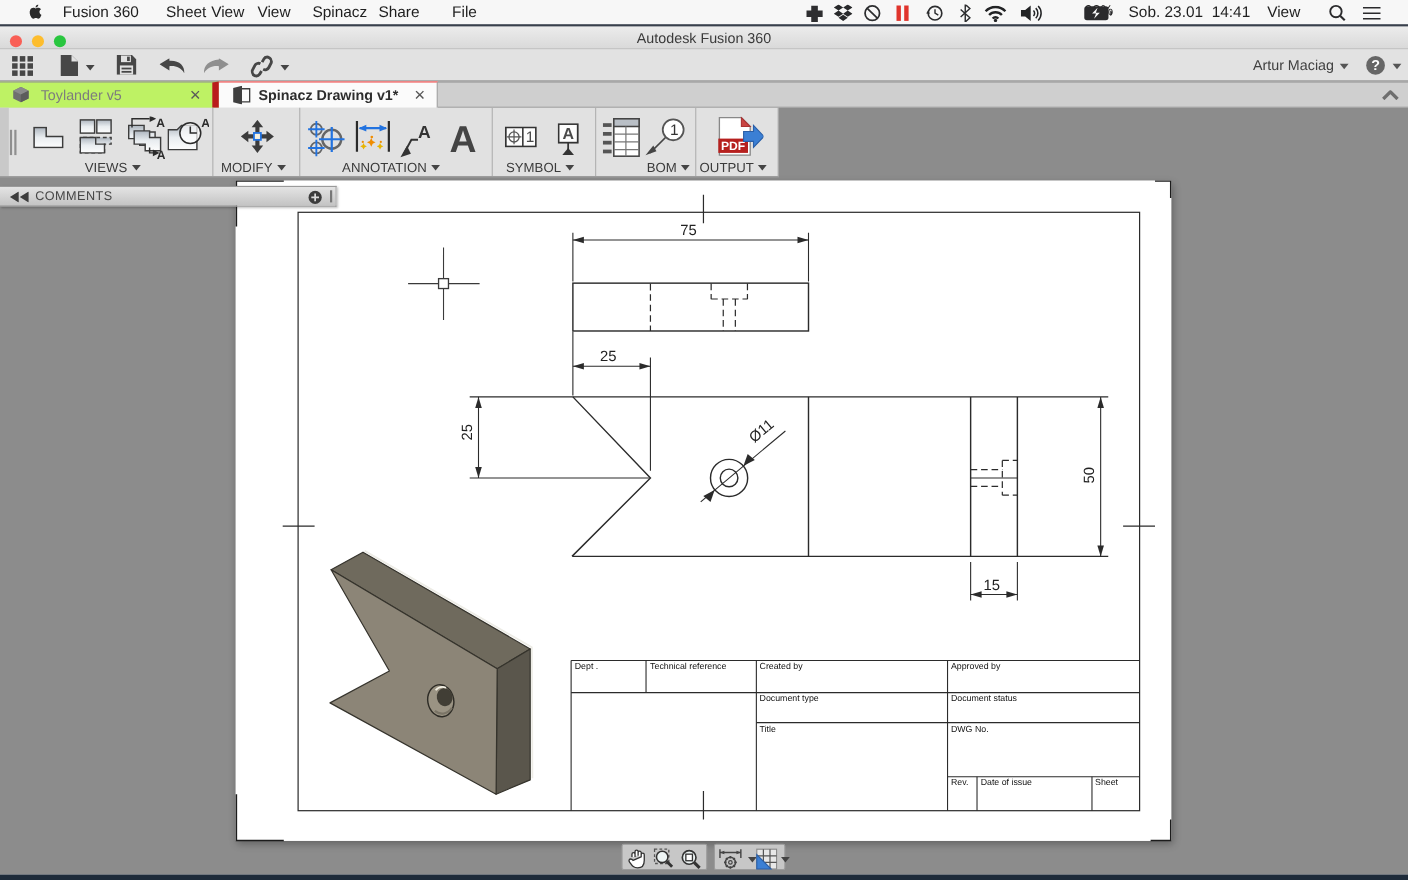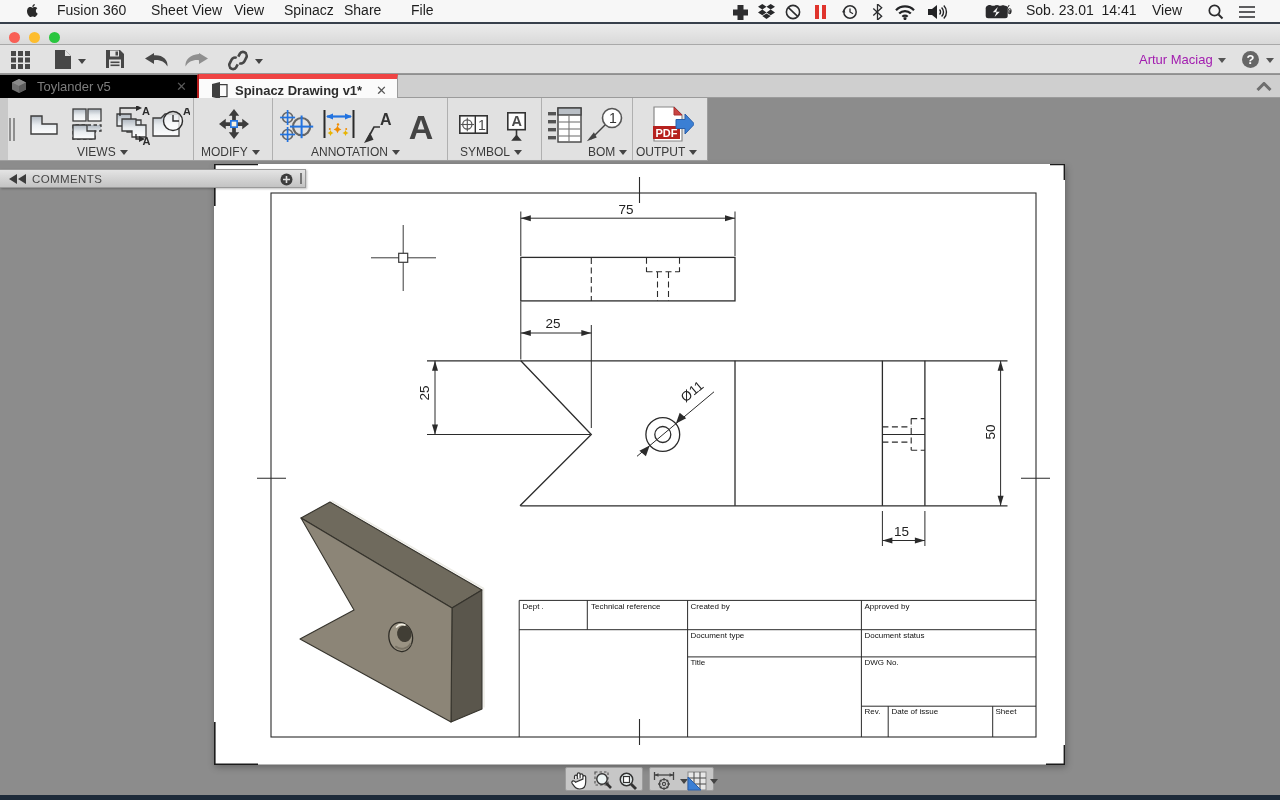--- a/index.html
+++ b/index.html
@@ -4,22 +4,22 @@
 <style>
   * { margin:0; padding:0; box-sizing:border-box; }
   html,body { width:1280px; height:800px; overflow:hidden; font-family:"Liberation Sans", sans-serif; }
   #menubar { position:absolute; left:0; top:0; width:1280px; height:22px; background:#f7f7f7; color:#1e1e1e; font-size:14px; }
   #menubar span { position:absolute; top:2px; }
   #titlebar { position:absolute; left:0; top:22px; width:1280px; height:23px; background:linear-gradient(#ececec,#d9d9d9); border-top:2px solid #38404c; border-bottom:1px solid #a9a9a9; }
   .tl { position:absolute; top:8px; width:11px; height:11px; border-radius:50%; }
   #wtitle { position:absolute; width:100%; text-align:center; top:3px; font-size:13px; color:#3a3a3a; }
   #toolbar { position:absolute; left:0; top:45px; width:1280px; height:29px; background:#e2e2e2; border-bottom:1px solid #989898; }
   #tabbar { position:absolute; left:0; top:74px; width:1280px; height:24px; background:#cfcfcf; }
-  #tab1 { position:absolute; left:0; top:0; width:199px; height:24px; background:#000000; border-right:2px solid #b91c1c; border-top:1px solid #8f8f8f;}
-  #tab2 { position:absolute; left:199px; top:0; width:199px; height:24px; background:#fbfbfb; border-right:1px solid #9b9b9b; border-top:5px solid #ef4444;}
+  #tab1 { position:absolute; left:0; top:0; width:199px; height:24px; background:#bef264; border-right:6px solid #b91c1c; border-top:1px solid #8f8f8f;}
+  #tab2 { position:absolute; left:199px; top:0; width:199px; height:24px; background:#fbfbfb; border-right:1px solid #9b9b9b; border-top:1px solid #ef4444;}
   #tabrest { position:absolute; left:398px; top:0; width:882px; height:24px; background:#cfcfcf; border-top:1px solid #8f8f8f; border-bottom:1px solid #9b9b9b;}
   #tab1 .tname { position:absolute; left:37px; top:4px; font-size:13px; color:#7d7d7d; }
   #tab2 .tname { position:absolute; left:36px; top:4px; font-size:13px; font-weight:bold; color:#2d2d2d; }
   .tx { position:absolute; right:10px; top:4px; font-size:13px; color:#5a5a5a; }
   #canvas { position:absolute; left:0; top:98px; width:1280px; height:697px; background:#8c8c8c; }
   #ribbon { position:absolute; left:0; top:98px; width:708px; height:63px; background:#e1e1e1; border-right:1px solid #9e9e9e; border-bottom:1px solid #9e9e9e; }
   .rlabel { position:absolute; font-size:12px; color:#3a3a3a; top:47px; white-space:nowrap; }
   .rsep { position:absolute; top:0; width:1px; height:62px; background:#b0b0b0; }
   .caret { display:inline-block; width:0; height:0; border-left:4px solid transparent; border-right:4px solid transparent; border-top:5px solid #444; vertical-align:middle; margin-left:4px; }
   #comments { position:absolute; left:0; top:169px; width:306px; height:19px; background:linear-gradient(#e4e4e4,#c3c3c3); border:1px solid #9a9a9a; border-left:none; box-shadow:1px 1px 2px rgba(0,0,0,0.25); }
@@ -98,20 +98,21 @@
         <line x1="0" y1="2" x2="16" y2="2"></line>
         <line x1="0" y1="7" x2="16" y2="7"></line>
         <line x1="0" y1="12" x2="16" y2="12"></line>
       </g>
     </svg>
 </div>
 <div id="titlebar">
   <div class="tl" style="left:9px; background:#f95f56;"></div>
   <div class="tl" style="left:29px; background:#fdbd2e;"></div>
   <div class="tl" style="left:49px; background:#29c63f;"></div>
+  <div id="wtitle">Autodesk Fusion 360</div>
 </div>
 <div id="toolbar">
   <svg style="position:absolute;left:11px;top:6px;" width="19" height="18" viewBox="0 0 19 18">
       <g fill="#474747">
         <rect x="0" y="0" width="5" height="5"></rect>
         <rect x="7" y="0" width="5" height="5"></rect>
         <rect x="14" y="0" width="5" height="5"></rect>
         <rect x="0" y="6.5" width="5" height="5"></rect>
         <rect x="7" y="6.5" width="5" height="5"></rect>
         <rect x="14" y="6.5" width="5" height="5"></rect>
@@ -139,21 +140,21 @@
   <svg style="position:absolute;left:184px;top:8px;" width="24" height="15" viewBox="0 0 24 15">
       <path fill="#8f8f8f" d="M15 0l9 5.5L15 11V7.2C9 6.6 4.5 8.6 1.5 13.5.9 6.7 6.1 1.6 15 1z"></path>
     </svg>
   <svg style="position:absolute;left:227px;top:7px;transform:rotate(-18deg);" width="22" height="17" viewBox="0 0 22 17">
       <g fill="none" stroke="#474747" stroke-width="2.6">
         <path d="M9.5 12.2L7 14.5a3.8 3.8 0 0 1-5.3-5.3l3.5-3.5a3.8 3.8 0 0 1 5.4 0"></path>
         <path d="M12.5 4.8L15 2.5a3.8 3.8 0 0 1 5.3 5.3l-3.5 3.5a3.8 3.8 0 0 1-5.4 0"></path>
       </g>
     </svg>
   <div class="caret" style="position:absolute;left:251px;top:14px;"></div>
-  <span style="position:absolute; left:1139px; top:7px; font-size:13px; color:#a21caf;">Artur Maciag</span>
+  <span style="position:absolute; left:1139px; top:7px; font-size:13px; color:#404040;">Artur Maciag</span>
   <div class="caret" style="position:absolute;left:1214px;top:13px; border-top-color:#555;"></div>
   <div style="position:absolute;left:1242px;top:6px;width:17px;height:17px;border-radius:50%;background:#666;color:#fff;font-size:13px;font-weight:bold;text-align:center;line-height:17px;">?</div>
   <div class="caret" style="position:absolute;left:1262px;top:13px; border-top-color:#555;"></div>
 </div>
 <div id="tabbar">
   <div id="tabrest">
       <svg style="position:absolute;right:8px;top:7px;" width="16" height="9" viewBox="0 0 16 9">
         <path d="M1.5 8L8 1.5 14.5 8" fill="none" stroke="#6e6e6e" stroke-width="3"></path>
       </svg>
     </div>

